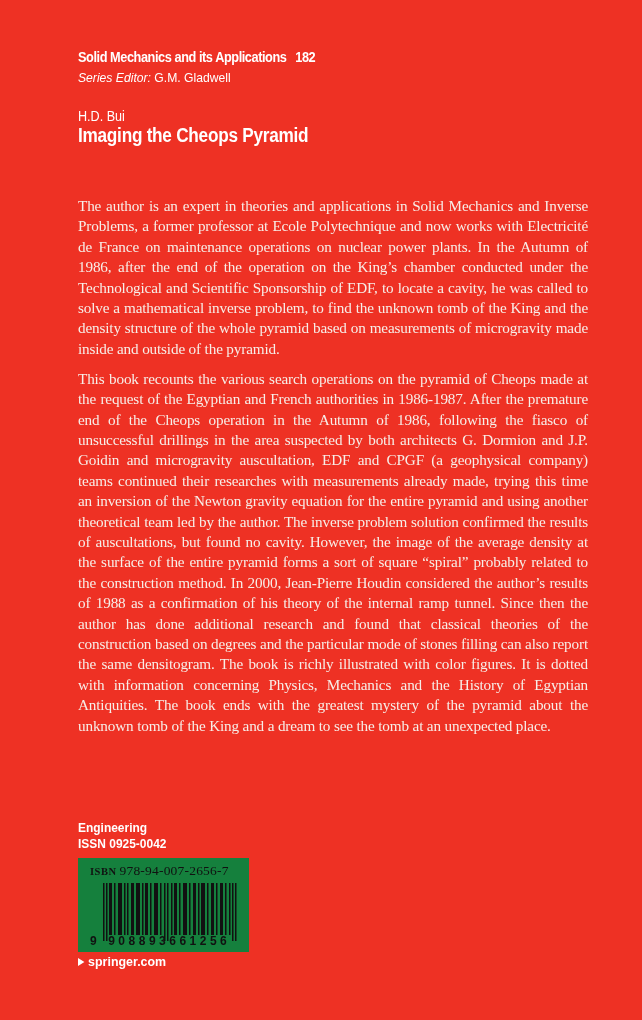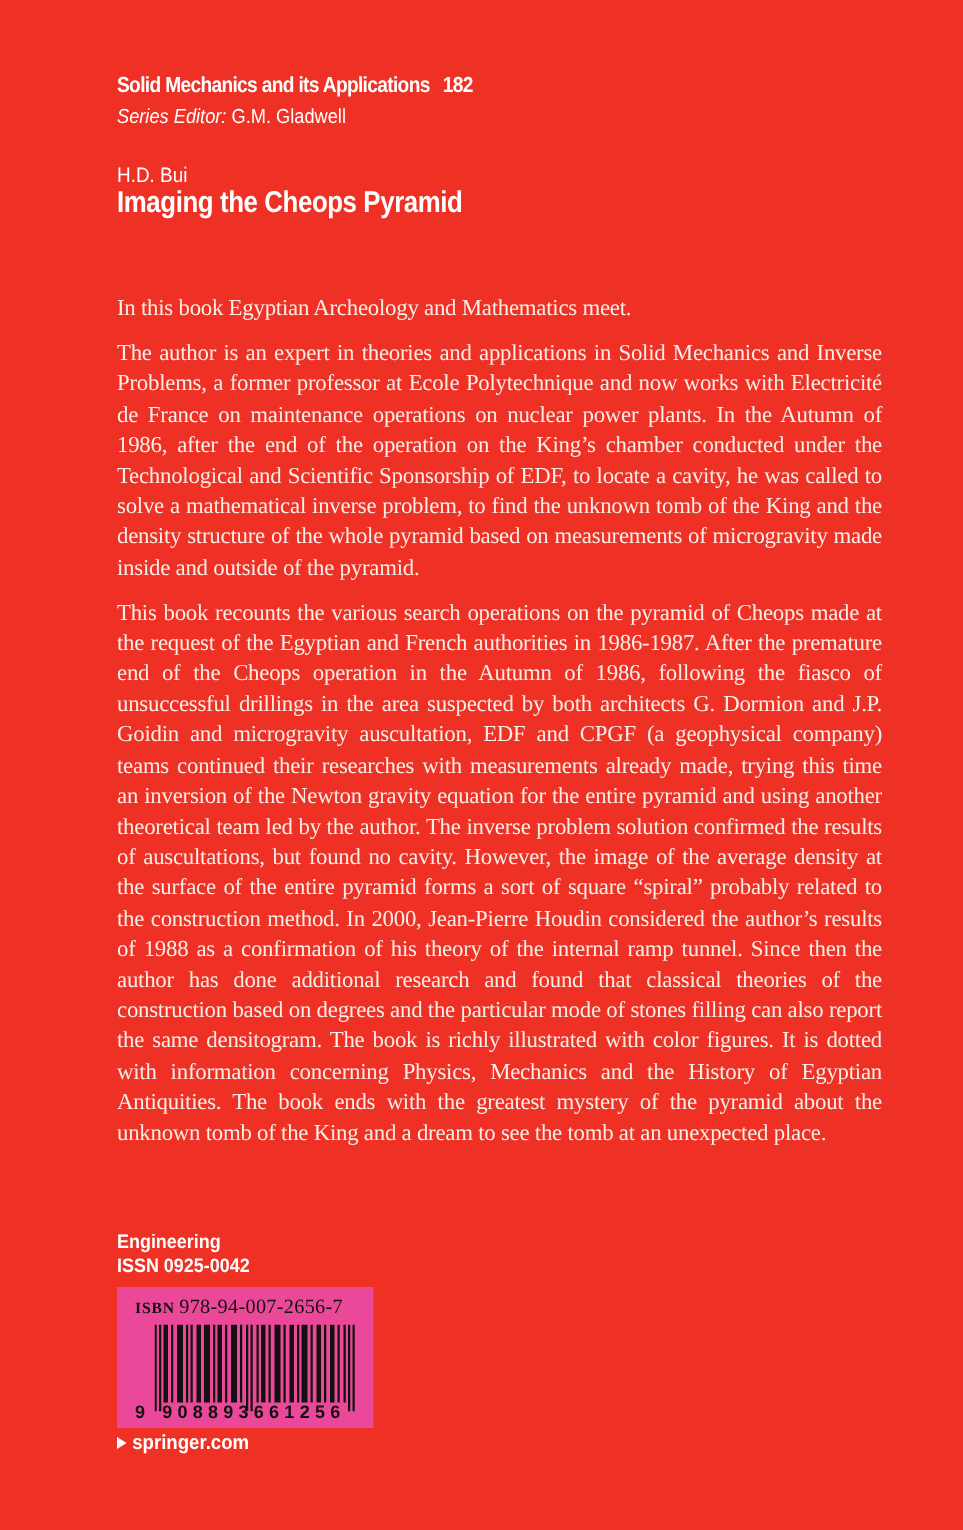--- a/index.html
+++ b/index.html
@@ -32,21 +32,21 @@
     left: 78px; top: 196px; width: 510px;
     font-size: 15.2px; line-height: 20.4px; color: #f7eee8;
     text-align: justify; letter-spacing: -0.15px;
   }
   #blurb p { margin: 0 0 9.5px 0; }
 
   #subject { left: 78px; top: 820px; font-size: 13px; font-weight: bold; transform: scaleX(0.92); transform-origin: left; }
   #issn { left: 78px; top: 836px; font-size: 13px; font-weight: bold; transform: scaleX(0.92); transform-origin: left; }
 
   #barcode-box {
-    left: 78px; top: 858px; width: 171px; height: 94px; background: #ec4899; text-align: right;
+    left: 78px; top: 858px; width: 171px; height: 94px; background: #15803d; text-align: right;
   }
   #isbn-text {
     position: absolute; left: 12px; top: 5px; font-size: 13.5px; color: #111;
     white-space: nowrap; letter-spacing: 0.2px;
   }
   #isbn-text .lbl { font-size: 10.5px; font-weight: bold; letter-spacing: 0.5px; margin-right: 3px; }
   #bars {
     position: absolute; left: 25px; top: 25px; width: 134px; height: 58px;
   }
   #barcode-digits {
@@ -67,21 +67,20 @@
 </div>
 <div class="abs sans" id="series-editor">
   <span class="label">Series Editor:</span>
   <span>G.M. Gladwell</span>
 </div>
 
 <div class="abs sans" id="author">H.D. Bui</div>
 <div class="abs sans" id="book-title">Imaging the Cheops Pyramid</div>
 
 <div class="abs serif" id="blurb">
-  <p>In this book Egyptian Archeology and Mathematics meet.</p>
   <p>The author is an expert in theories and applications in Solid Mechanics and Inverse Problems, a former professor at Ecole Polytechnique and now works with Electricité de France on maintenance operations on nuclear power plants. In the Autumn of 1986, after the end of the operation on the King’s chamber conducted under the Technological and Scientific Sponsorship of EDF, to locate a cavity, he was called to solve a mathematical inverse problem, to find the unknown tomb of the King and the density structure of the whole pyramid based on measurements of microgravity made inside and outside of the pyramid.</p>
   <p>This book recounts the various search operations on the pyramid of Cheops made at the request of the Egyptian and French authorities in 1986-1987. After the premature end of the Cheops operation in the Autumn of 1986, following the fiasco of unsuccess­ful drillings in the area suspected by both architects G. Dormion and J.P. Goidin and microgravity auscultation, EDF and CPGF (a geophysical company) teams continued their researches with measurements already made, trying this time an inversion of the Newton gravity equation for the entire pyramid and using another theoretical team led by the author. The inverse problem solution confirmed the results of auscultations, but found no cavity. However, the image of the average density at the surface of the entire pyramid forms a sort of square “spiral” probably related to the construction method. In 2000, Jean-Pierre Houdin considered the author’s results of 1988 as a confirmation of his theory of the internal ramp tunnel. Since then the author has done additional research and found that classical theories of the construction based on degrees and the particular mode of stones filling can also report the same densitogram. The book is richly illustrated with color figures. It is dotted with information concerning Physics, Mechanics and the History of Egyptian Antiquities. The book ends with the greatest mystery of the pyramid about the unknown tomb of the King and a dream to see the tomb at an unexpected place.</p>
 </div>
 
 <div class="abs sans" id="subject">Engineering</div>
 <div class="abs sans" id="issn">ISSN 0925-0042</div>
 
 <div class="abs" id="barcode-box">
   <div id="isbn-text" class="serif">
     <span class="lbl">ISBN</span><span>978-94-007-2656-7</span>

